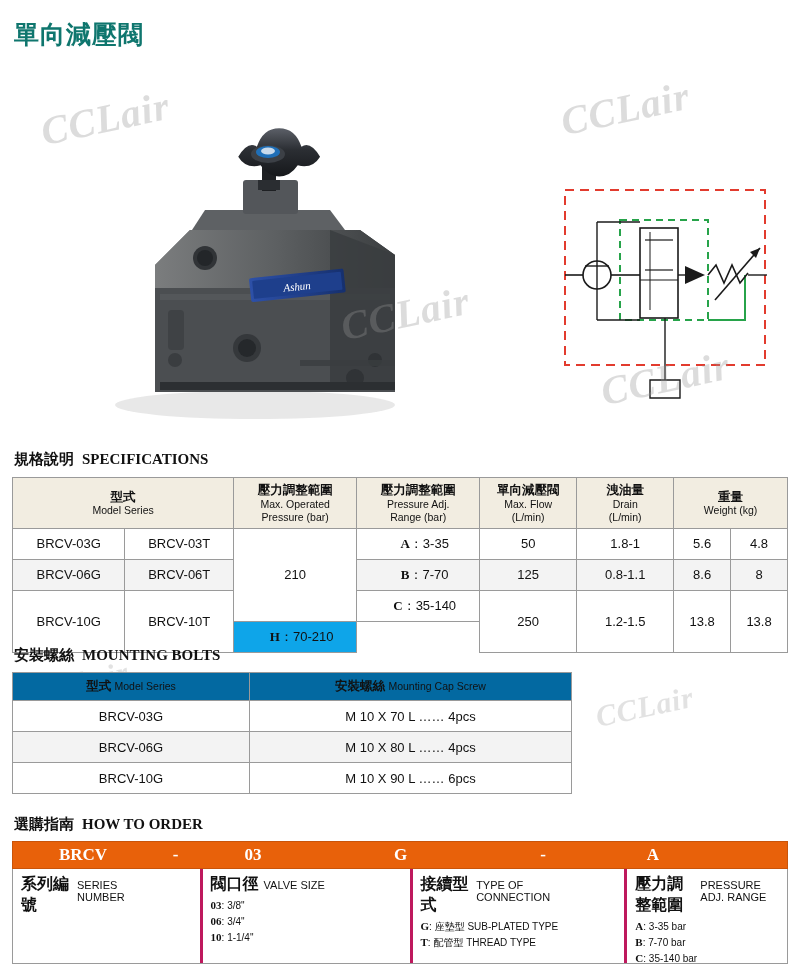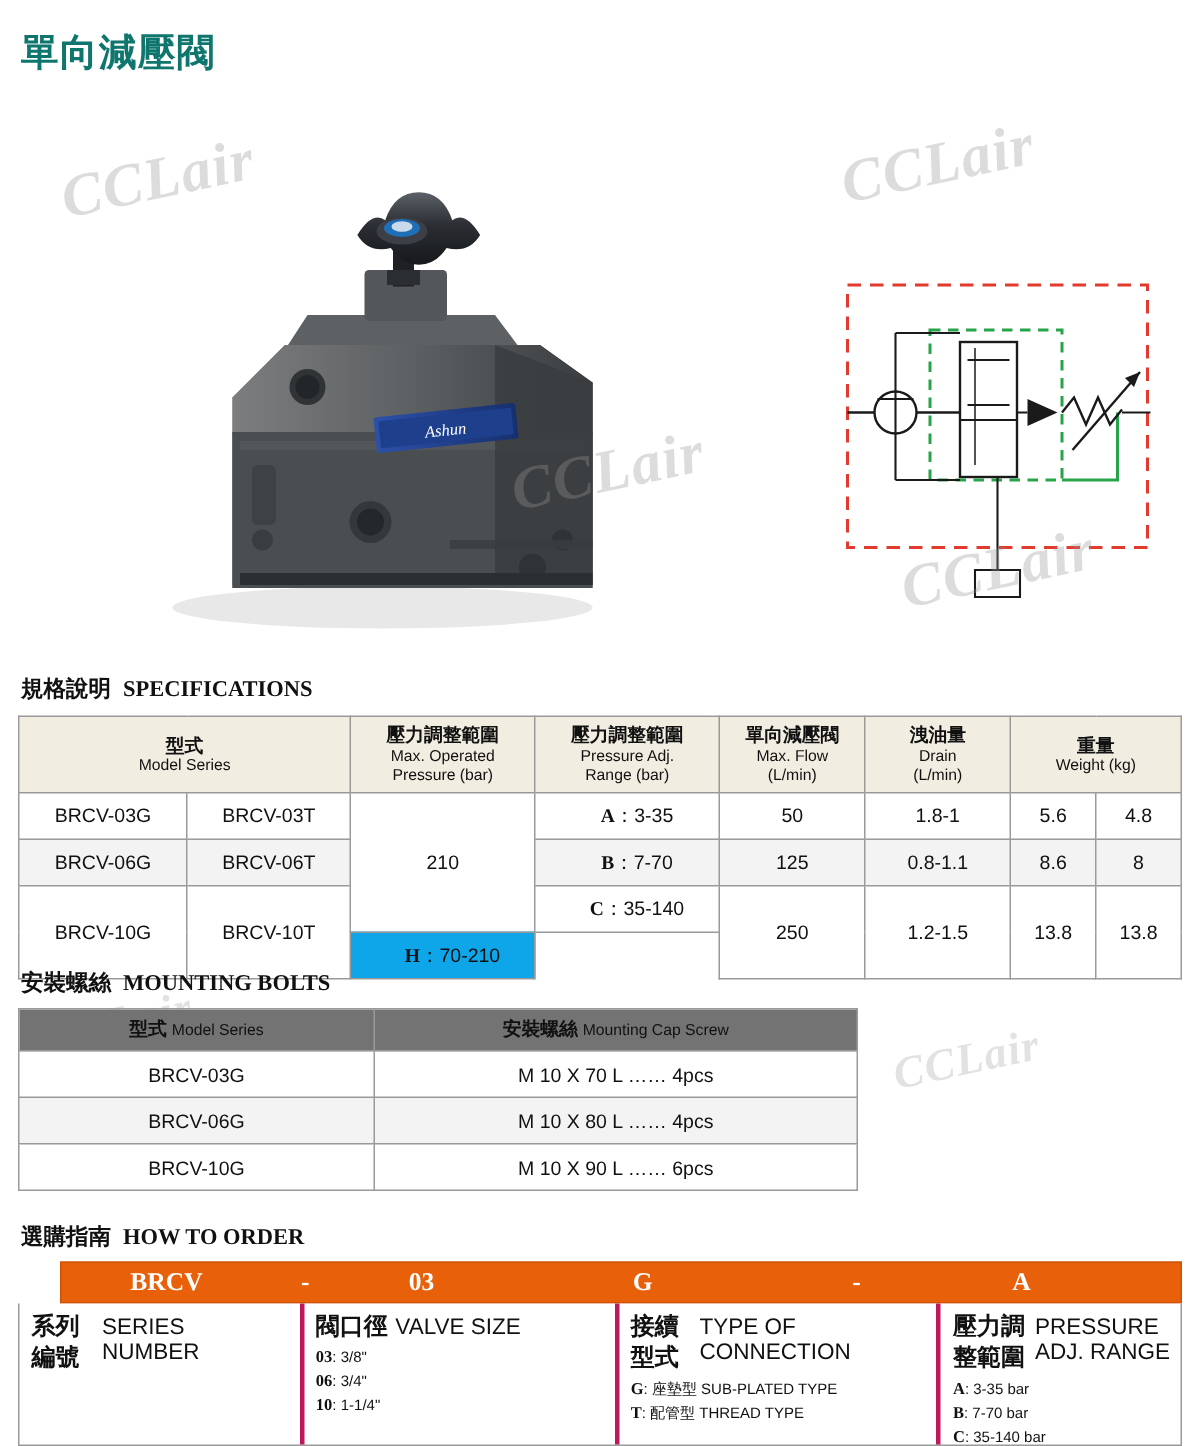--- a/index.html
+++ b/index.html
@@ -55,41 +55,40 @@
   .spec-table thead th{background:#f2ede1;padding:4px 2px;font-weight:normal;line-height:1.25;}
   .spec-table thead th .c{display:block;font-family:"DejaVu Sans",sans-serif;font-size:12.5px;font-weight:bold;color:#111;}
   .spec-table thead th .e{display:block;font-size:10.5px;color:#111;}
   .spec-table tbody td{height:28px;background:#fff;font-size:13px;}
   .spec-table tbody tr.alt td{background:#f3f3f3;}
   .rng{font-size:11.5px;text-align:left;padding-left:14px;}
   .rng b{font-family:"Liberation Serif",serif;font-size:13px;}
 
   .bolts-table{position:absolute;left:12px;top:672px;width:560px;font-size:12px;}
   .bolts-table td,.bolts-table th{border:1px solid #9a9a9a;text-align:center;vertical-align:middle;}
-  .bolts-table thead th{background:#737373;padding:5px 2px;font-weight:normal;}
+  .bolts-table thead th{background:#0369a1;padding:5px 2px;font-weight:normal;}
   .bolts-table thead th .c{font-family:"DejaVu Sans",sans-serif;font-size:12.5px;font-weight:bold;}
   .bolts-table thead th .e{font-size:10.5px;}
   .bolts-table tbody td{height:28px;font-size:13px;background:#fff;}
   .bolts-table tbody tr.alt td{background:#f3f3f3;}
 
   
   .order-wrap{position:absolute;left:12px;top:841px;width:776px;}
   .order-bar{
     background:#E8610A;color:#fff;height:26px;display:flex;align-items:center;
     font-family:"Liberation Serif",serif;font-weight:bold;font-size:17px;
     border:1px solid #c9540a;
-    margin-left:28px;
   }
   .order-bar .cell{text-align:center;}
   .order-body{border:1px solid #9a9a9a;border-top:none;height:94px;display:flex;font-size:10px;background:#fff;}
   .order-body .col{padding:5px 6px 0 8px;box-sizing:border-box;}
   .order-body .col + .col{border-left:3px solid #be185d;margin-left:44px;}
   .ttl{display:flex;align-items:baseline;gap:5px;margin-bottom:3px;}
   .ttl .c{font-family:"DejaVu Sans",sans-serif;font-size:16px;font-weight:bold;}
-  .ttl .e{font-size:15px;}
+  .ttl .e{font-size:11px;}
   .opt{line-height:1.45;font-size:10px;white-space:nowrap;}
   .opt b{font-family:"Liberation Serif",serif;font-size:11px;}
   .opt .cnm{font-family:"DejaVu Sans",sans-serif;font-size:10px;}
 </style>
 </head>
 <body>
 
 <div class="page">
 
   <div class="header">

